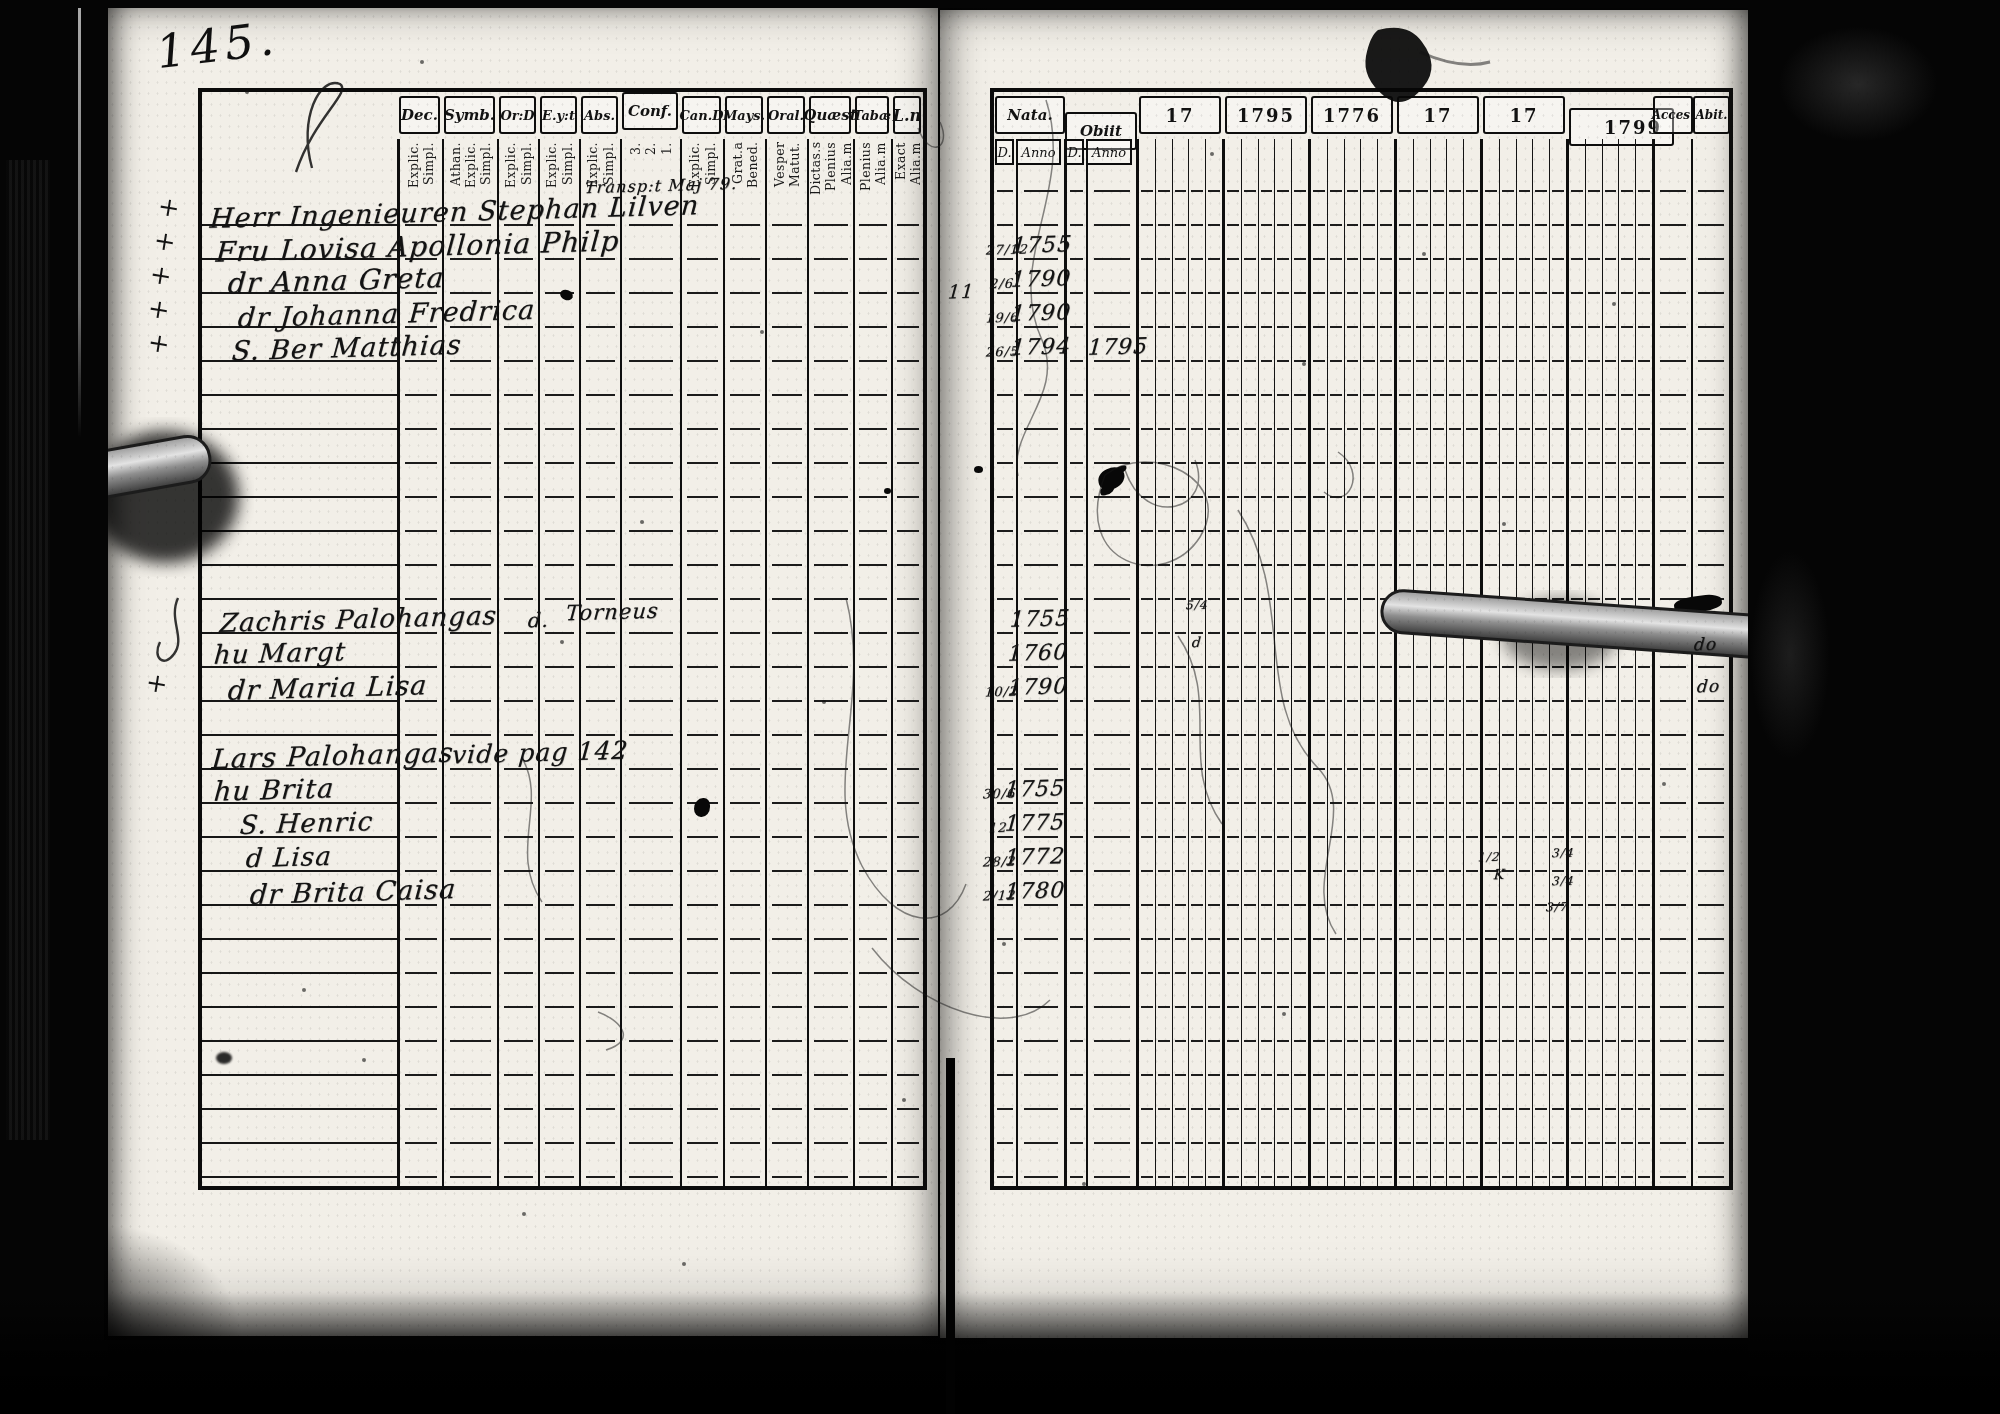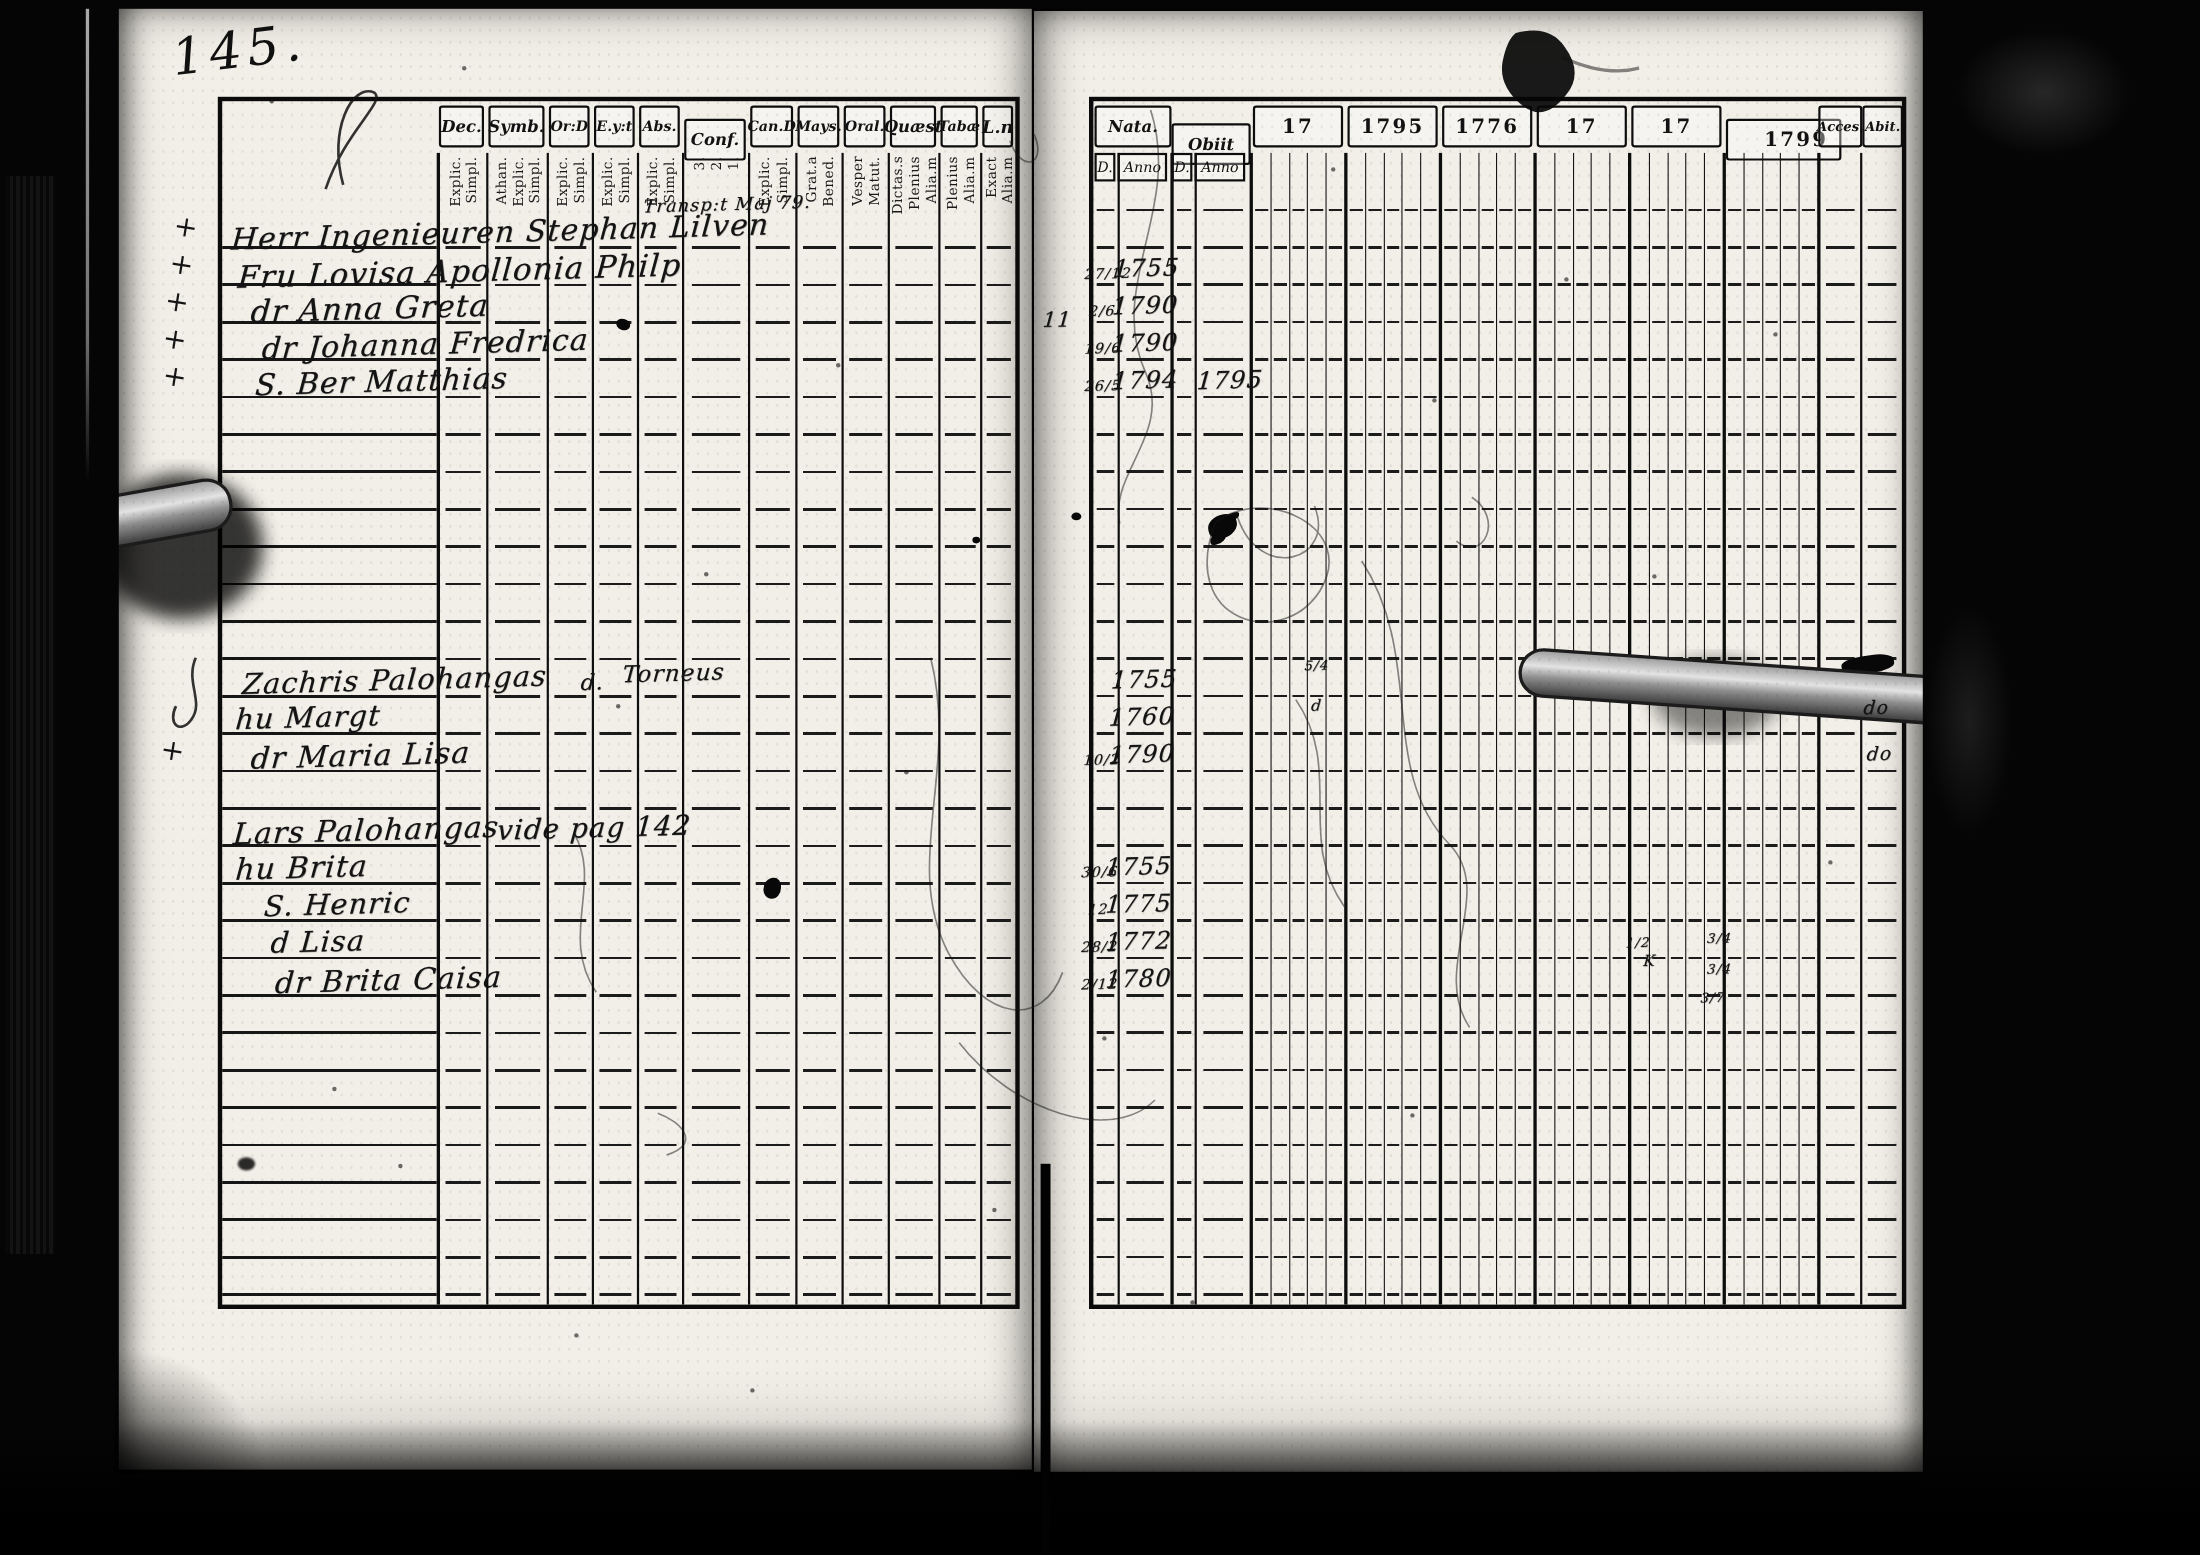--- a/index.html
+++ b/index.html
@@ -136,21 +136,21 @@
         <div class="dashL"></div>
       </div>
       <div class="thead-box" style="position: absolute; left: 379px; top: 4px; width: 33px; height: 34px; font-size: 13px;">Abs.</div>
       <div class="lt-col" style="position: absolute; left: 377px; top: 47px; width: 41px; height: 1047px;">
         <div class="subs">
           <span class="vtext">Explic.</span>
           <span class="vtext">Simpl.</span>
         </div>
         <div class="dashL"></div>
       </div>
-      <div class="thead-box" style="position: absolute; left: 420px; top: 16px; width: 52px; height: 34px; font-size: 15px;">Conf.</div>
+      <div class="thead-box" style="position: absolute; left: 420px; top: 0; width: 52px; height: 34px; font-size: 15px;">Conf.</div>
       <div class="lt-col" style="position: absolute; left: 418px; top: 47px; width: 60px; height: 1047px;">
         <div class="subs">
           <span class="vtext">3.</span>
           <span class="vtext">2.</span>
           <span class="vtext">1.</span>
         </div>
         <div class="dashL"></div>
       </div>
       <div class="thead-box" style="position: absolute; left: 480px; top: 4px; width: 35px; height: 34px; font-size: 13px;">Can.D</div>
       <div class="lt-col" style="position: absolute; left: 478px; top: 47px; width: 43px; height: 1047px;">

